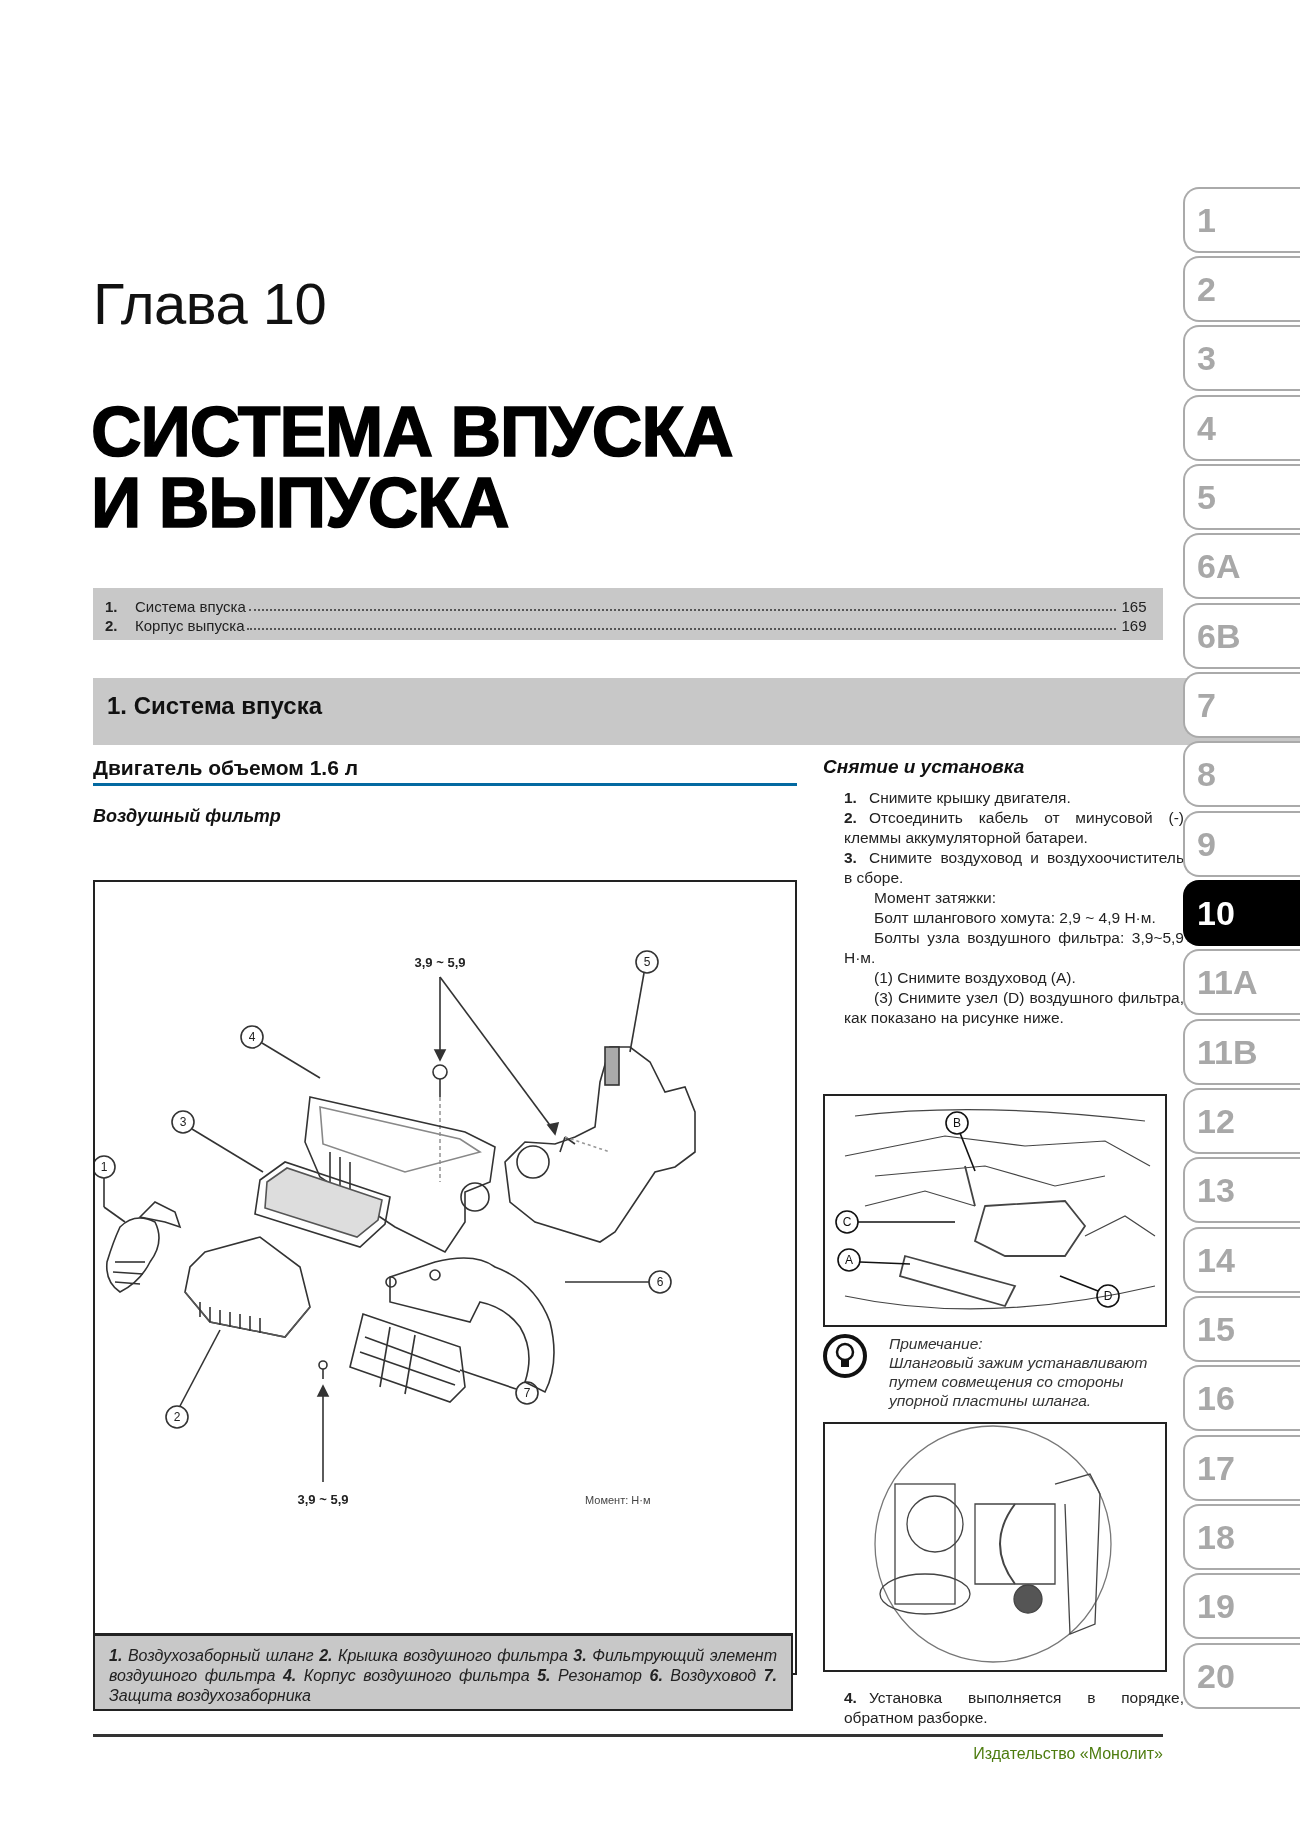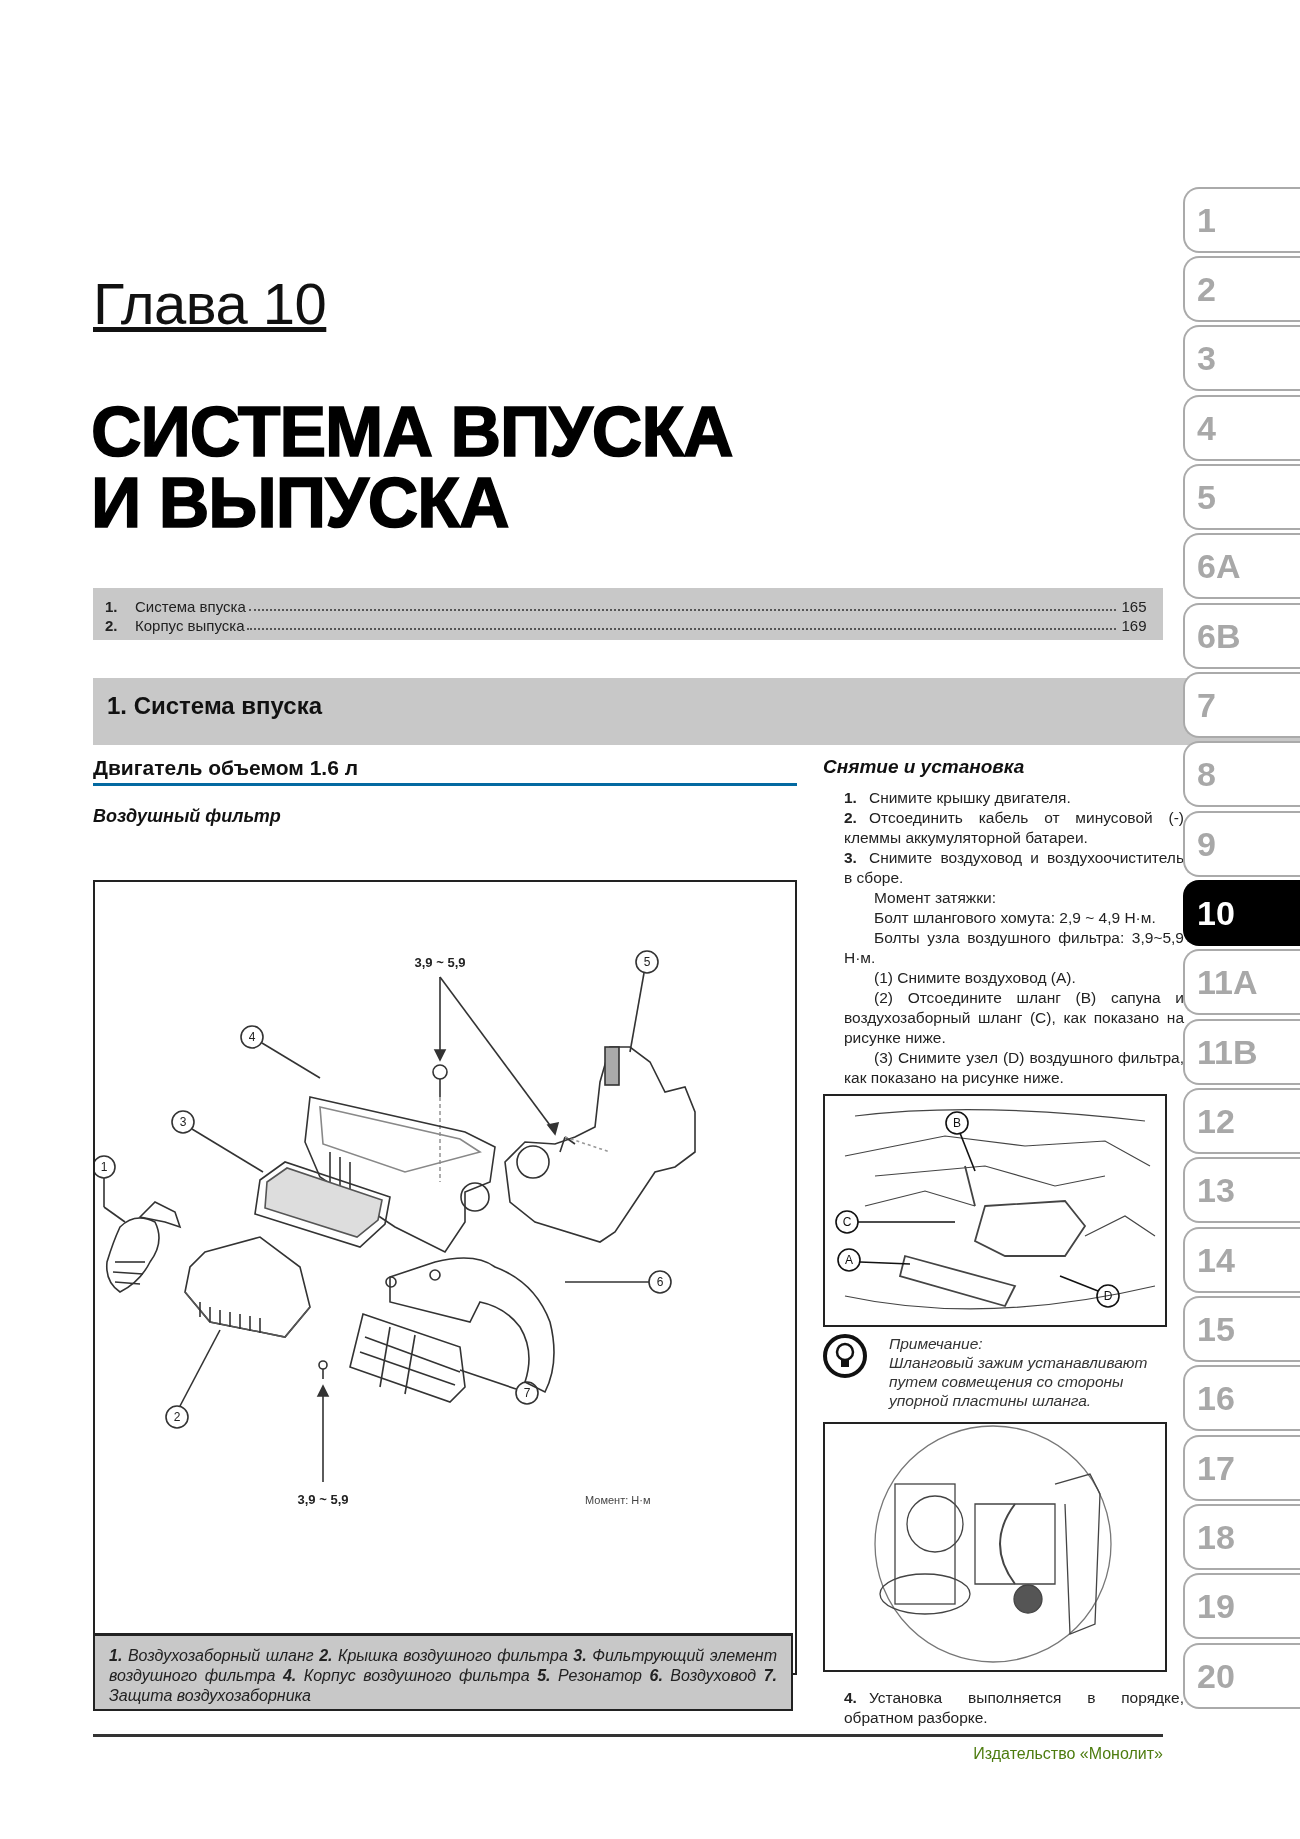--- a/index.html
+++ b/index.html
@@ -1,18 +1,18 @@
 <!DOCTYPE html>
 <html><head>
 <meta charset="utf-8">
 <style>
   html,body{margin:0;padding:0;background:#fff;}
   body{width:1300px;height:1839px;position:relative;overflow:hidden;font-family:"Liberation Sans",sans-serif;color:#111;}
   .abs{position:absolute;}
-  .chapter-label{left:93px;top:270px;font-size:58px;font-weight:400;letter-spacing:-0.5px;color:#111;text-decoration:underline;}
+  .chapter-label{left:93px;top:270px;font-size:58px;font-weight:400;letter-spacing:-0.5px;color:#111;}
   .title{left:91px;font-size:70px;font-weight:900;letter-spacing:-1px;color:#000;line-height:1;-webkit-text-stroke:1.5px #000;}
   .title.l1{top:397px;}
   .title.l2{top:468px;}
   .toc{left:93px;top:588px;width:1070px;height:52px;background:#c8c8c8;}
   .toc-row{position:absolute;left:12px;right:14px;height:18px;display:flex;align-items:flex-end;font-size:15px;color:#222;}
   .toc-row .num{width:30px;font-weight:700;}
   .toc-row .lbl{white-space:nowrap;}
   .toc-row .dots{flex:1;border-bottom:2px dotted #555;margin:0 3px 4px 3px;}
   .toc-row .pg{width:30px;text-align:center;}
   .section-bar{left:93px;top:678px;width:1292px;height:67px;background:#c8c8c8;}
@@ -178,21 +178,20 @@
 
 <div class="abs rh">Снятие и установка</div>
 <div class="abs rtext" style="top:788px">
   <div><span class="n">1.</span><span>Снимите крышку двигателя.</span></div>
   <div><span class="n">2.</span><span>Отсоединить кабель от минусовой (-) клеммы аккумуляторной батареи.</span></div>
   <div><span class="n">3.</span><span>Снимите воздуховод и воздухоочиститель в сборе.</span></div>
   <div class="ind">Момент затяжки:</div>
   <div class="ind">Болт шлангового хомута: 2,9 ~ 4,9 Н·м.</div>
   <div class="ind">Болты узла воздушного фильтра: 3,9~5,9 Н·м.</div>
   <div class="ind">(1) Снимите воздуховод (A).</div>
-  <div class="ind">(2) Отсоедините шланг (B) сапуна и воздухозаборный шланг (C), как показано на рисунке ниже.</div>
   <div class="ind">(3) Снимите узел (D) воздушного фильтра, как показано на рисунке ниже.</div>
 </div>
 
 <div class="abs img-box" style="left:823px;top:1094px;width:340px;height:229px;">
   <svg width="336" height="225" viewBox="0 0 336 225">
     <g fill="none" stroke="#444" stroke-width="1.2">
       <path d="M30 20 Q150 5 320 25"></path>
         <path d="M20 60 L120 40 L200 50 L280 45 L325 70"></path>
       <path d="M50 80 L160 70 L230 90 L280 80"></path>
         <path d="M40 110 L100 95 L150 110"></path>

